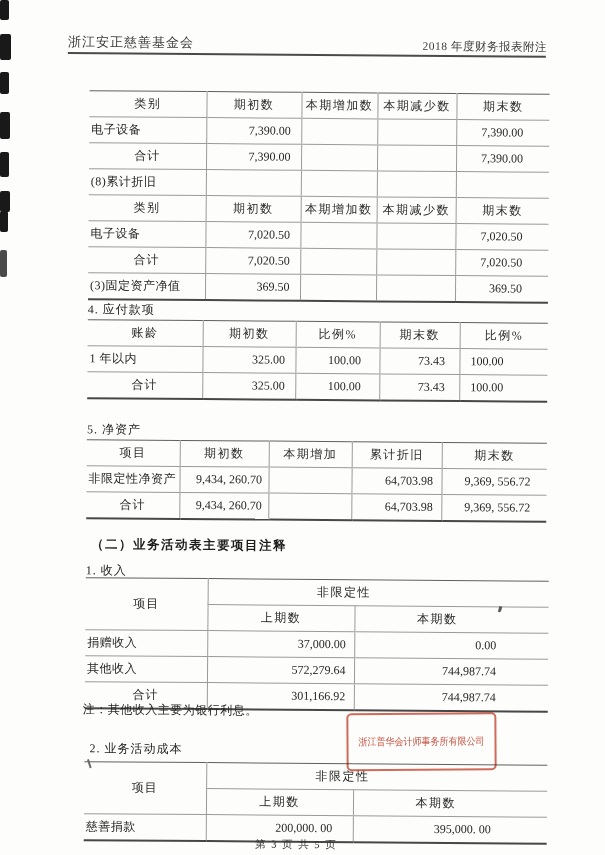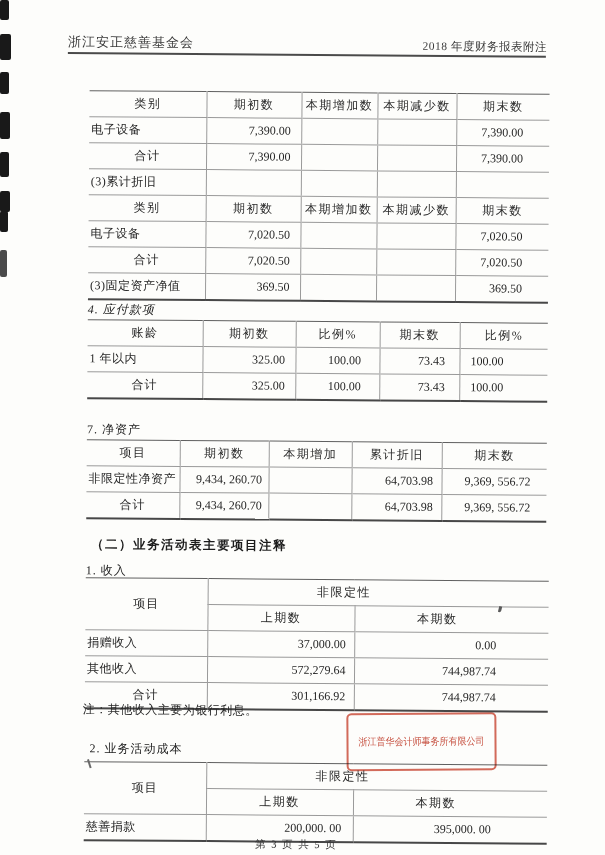--- a/index.html
+++ b/index.html
@@ -94,21 +94,21 @@
       <td class="num bl" style="padding-right:26px">7,390.00</td>
     </tr>
     <tr>
       <td class="ctr">合计</td>
       <td class="num bl" style="padding-right:10px">7,390.00</td>
       <td class="bl"></td>
       <td class="bl"></td>
       <td class="num bl" style="padding-right:26px">7,390.00</td>
     </tr>
     <tr>
-      <td class="lab">(3)累计折旧</td>
+      <td class="lab">(8)累计折旧</td>
       <td class="bl"></td>
       <td class="bl"></td>
       <td class="bl"></td>
       <td class="bl"></td>
     </tr>
     <tr>
       <td class="hc">类别</td>
       <td class="hc bl">期初数</td>
       <td class="hc bl">本期增加数</td>
       <td class="hc bl">本期减少数</td>
@@ -131,21 +131,21 @@
     <tr class="bot">
       <td class="lab">(3)固定资产净值</td>
       <td class="num bl" style="padding-right:10px">369.50</td>
       <td class="bl"></td>
       <td class="bl"></td>
       <td class="num bl" style="padding-right:26px">369.50</td>
     </tr>
   </tbody>
     </table>
 
-  <div class="abs sec-title" style="left:90px;top:301px;font-style:italic;">4. 应付款项</div>
+  <div class="abs sec-title" style="left:90px;top:301px;">4. 应付款项</div>
   <table class="tbl" style="left:90px;top:319px;width:460px;">
     <colgroup>
         <col style="width:115px">
         <col style="width:93px">
         <col style="width:84px">
         <col style="width:80px">
         <col style="width:88px">
       </colgroup>
     <tbody>
         <tr>
@@ -165,21 +165,21 @@
     <tr class="bot">
       <td class="ctr">合计</td>
       <td class="num bl" style="padding-right:10px">325.00</td>
       <td class="num bl" style="padding-right:18px">100.00</td>
       <td class="num bl" style="padding-right:14px">73.43</td>
       <td class="num bl" style="padding-right:44px">100.00</td>
     </tr>
   </tbody>
     </table>
 
-  <div class="abs sec-title" style="left:90px;top:421px;">7. 净资产</div>
+  <div class="abs sec-title" style="left:90px;top:421px;">5. 净资产</div>
   <table class="tbl" style="left:90px;top:439px;width:460px;">
     <colgroup>
         <col style="width:93px">
         <col style="width:89px">
         <col style="width:83px">
         <col style="width:90px">
         <col style="width:105px">
       </colgroup>
     <tbody>
         <tr>
@@ -255,21 +255,21 @@
         <tr>
       <td class="ctr br" rowspan="2">项目</td>
       <td class="ctr" colspan="2" style="padding-right:70px;letter-spacing:1.5px;">非限定性</td>
     </tr>
     <tr>
       <td class="ctr" style="letter-spacing:1.5px;">上期数</td>
       <td class="ctr bl" style="letter-spacing:1.5px;padding-right:30px;">本期数</td>
     </tr>
     <tr class="bot">
       <td class="lab">慈善捐款</td>
-      <td class="num bl" style="padding-right:11px">200,000. 00</td>
+      <td class="num bl" style="padding-right:20px">200,000. 00</td>
       <td class="num bl" style="padding-right:56px">395,000. 00</td>
     </tr>
   </tbody>
     </table>
 
   <div class="stamp">
     <div class="stamp-l1">浙江普华会计师事务所有限公司</div>
   </div>
 
   <div class="tick1"></div>

